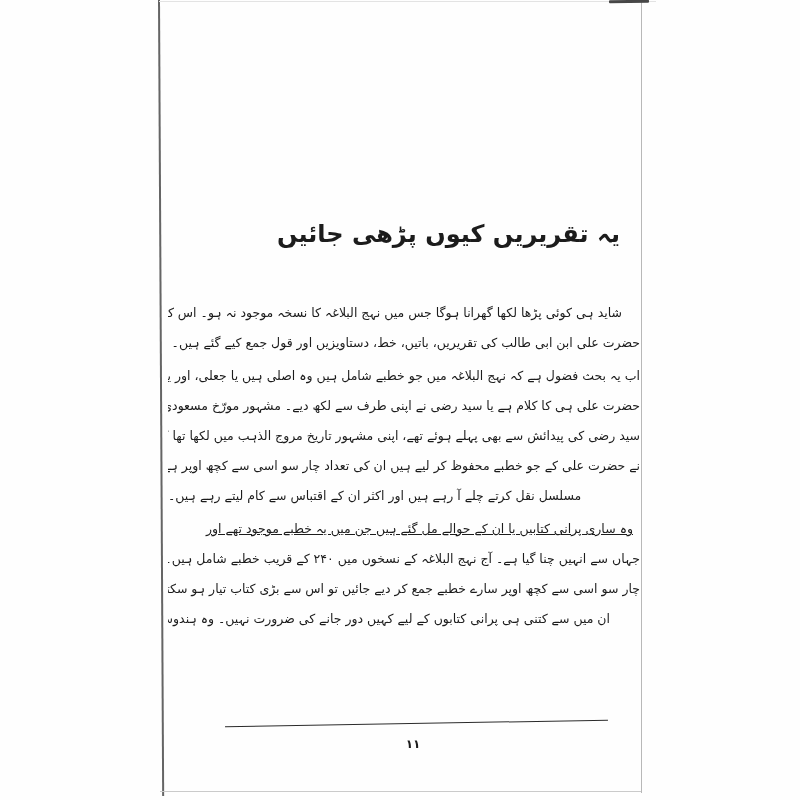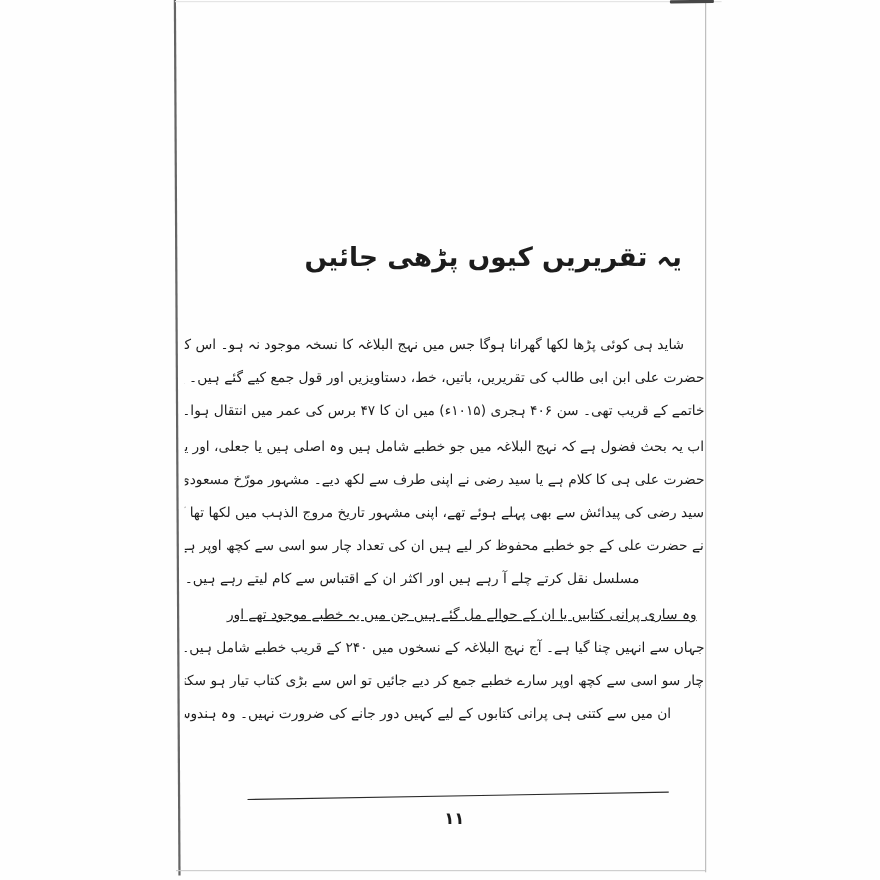--- a/index.html
+++ b/index.html
@@ -39,42 +39,41 @@
   .flush-left{text-align:center;text-align-last:left;}
   .short-right{padding-right:30px;}
   
   .footnote-rule{
     position:absolute;left:225px;top:723px;width:383px;height:0;
     border-top:1.5px solid #2b2b2b;
     transform:rotate(-1deg);transform-origin:center;
   }
   .page-number{
     position:absolute;left:368px;top:733px;width:90px;height:22px;
-    text-align:center;font-size:15px;font-weight:bold;line-height:22px;
+    text-align:center;font-size:12px;font-weight:bold;line-height:22px;
     direction:rtl;letter-spacing:1px;
   }
 </style>
 </head>
 <body>
 
 <div class="scan">
 
   <div class="edge-left"></div>
   <div class="edge-right"></div>
   <div class="edge-top"></div>
   <div class="edge-top-smudge"></div>
   <div class="edge-bottom"></div>
 
   <div class="title">یہ تقریریں کیوں پڑھی جائیں</div>
 
   <div class="body-text">
 
     <div class="line indent-p1">شاید ہی کوئی پڑھا لکھا گھرانا ہوگا جس میں نہج البلاغہ کا نسخہ موجود نہ ہو۔ اس کتاب میں</div>
     <div class="line">حضرت علی ابن ابی طالب کی تقریریں، باتیں، خط، دستاویزیں اور قول جمع کیے گئے ہیں۔ یہ کام</div>
-    <div class="line">خاتمے کے قریب تھی۔ سن ۴۰۶ ہجری (۱۰۱۵ء) میں ان کا ۴۷ برس کی عمر میں انتقال ہوا۔</div>
 
     <div class="line indent-p2 p-start">اب یہ بحث فضول ہے کہ نہج البلاغہ میں جو خطبے شامل ہیں وہ اصلی ہیں یا جعلی، اور یہ کہ وہ</div>
     <div class="line">حضرت علی ہی کا کلام ہے یا سید رضی نے اپنی طرف سے لکھ دیے۔ مشہور مورّخ مسعودی نے، جو</div>
     <div class="line">سید رضی کی پیدائش سے بھی پہلے ہوئے تھے، اپنی مشہور تاریخ مروج الذہب میں لکھا تھا کہ لوگوں</div>
     <div class="line">نے حضرت علی کے جو خطبے محفوظ کر لیے ہیں ان کی تعداد چار سو اسی سے کچھ اوپر ہے جنہیں لوگ</div>
     <div class="line flush-left">مسلسل نقل کرتے چلے آ رہے ہیں اور اکثر ان کے اقتباس سے کام لیتے رہے ہیں۔</div>
 
     <div class="line indent-p3 p-start">وہ ساری پرانی کتابیں یا ان کے حوالے مل گئے ہیں جن میں یہ خطبے موجود تھے اور</div>
     <div class="line">جہاں سے انہیں چنا گیا ہے۔ آج نہج البلاغہ کے نسخوں میں ۲۴۰ کے قریب خطبے شامل ہیں۔ اگر</div>
     <div class="line">چار سو اسی سے کچھ اوپر سارے خطبے جمع کر دیے جائیں تو اس سے بڑی کتاب تیار ہو سکتی ہے۔</div>

